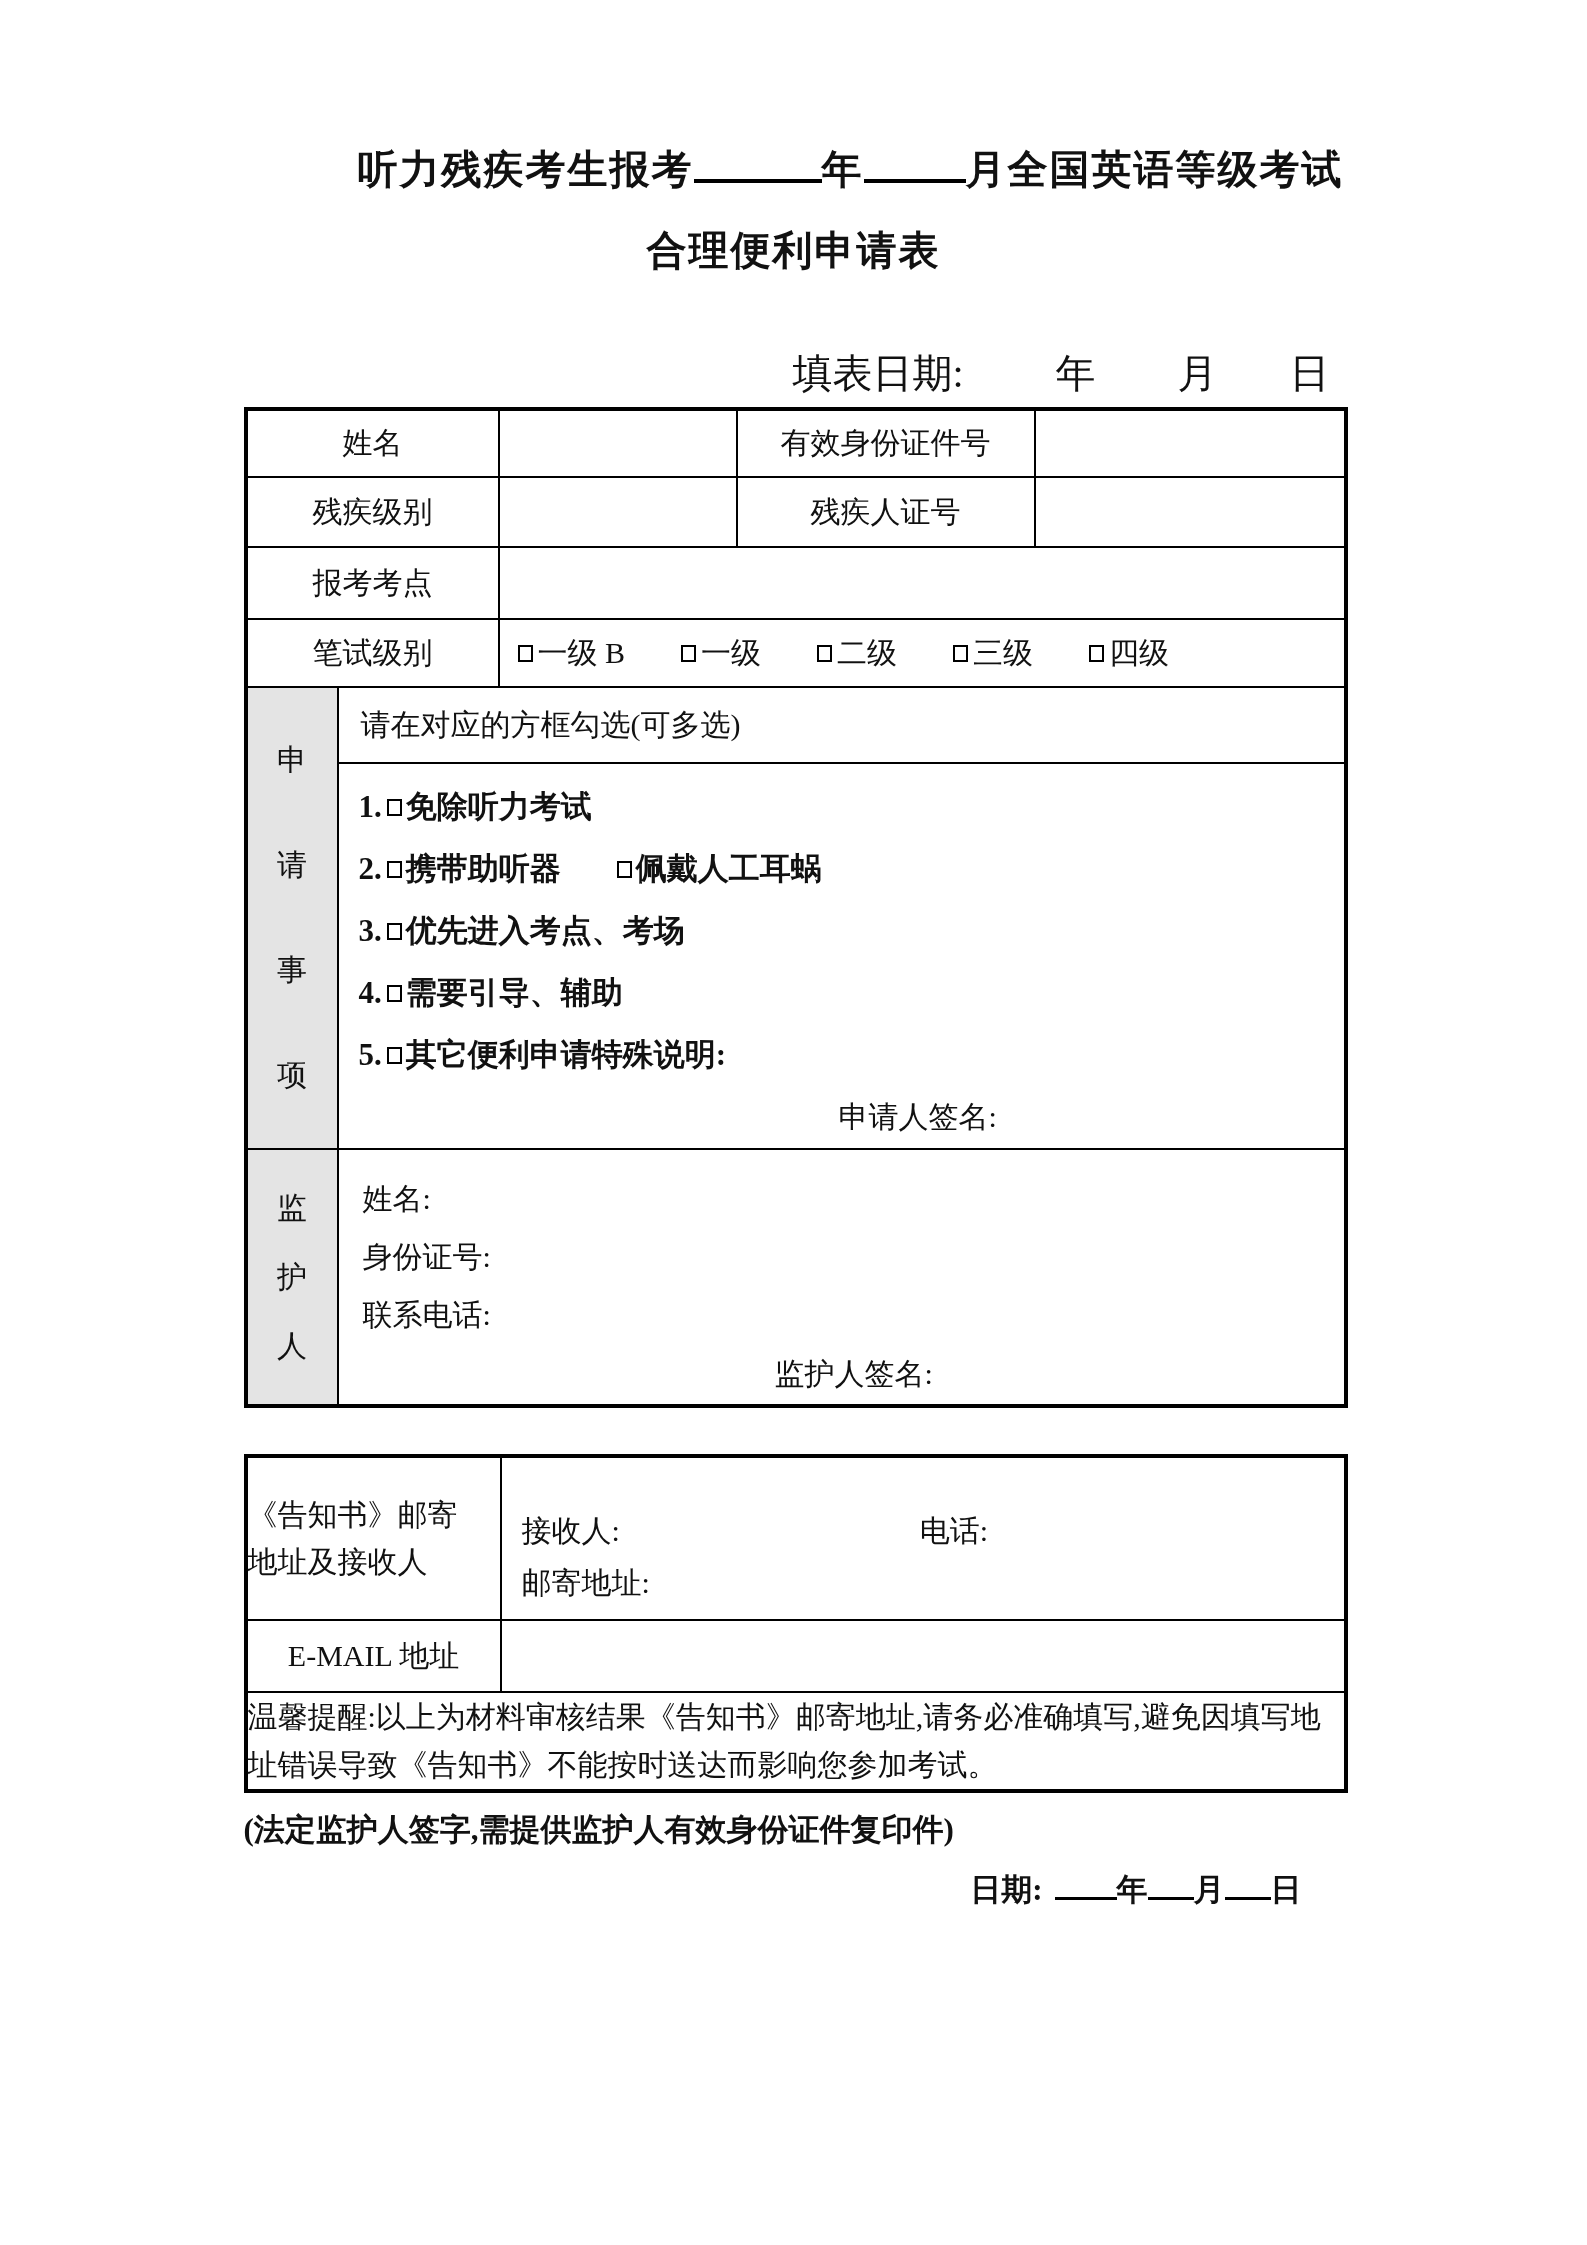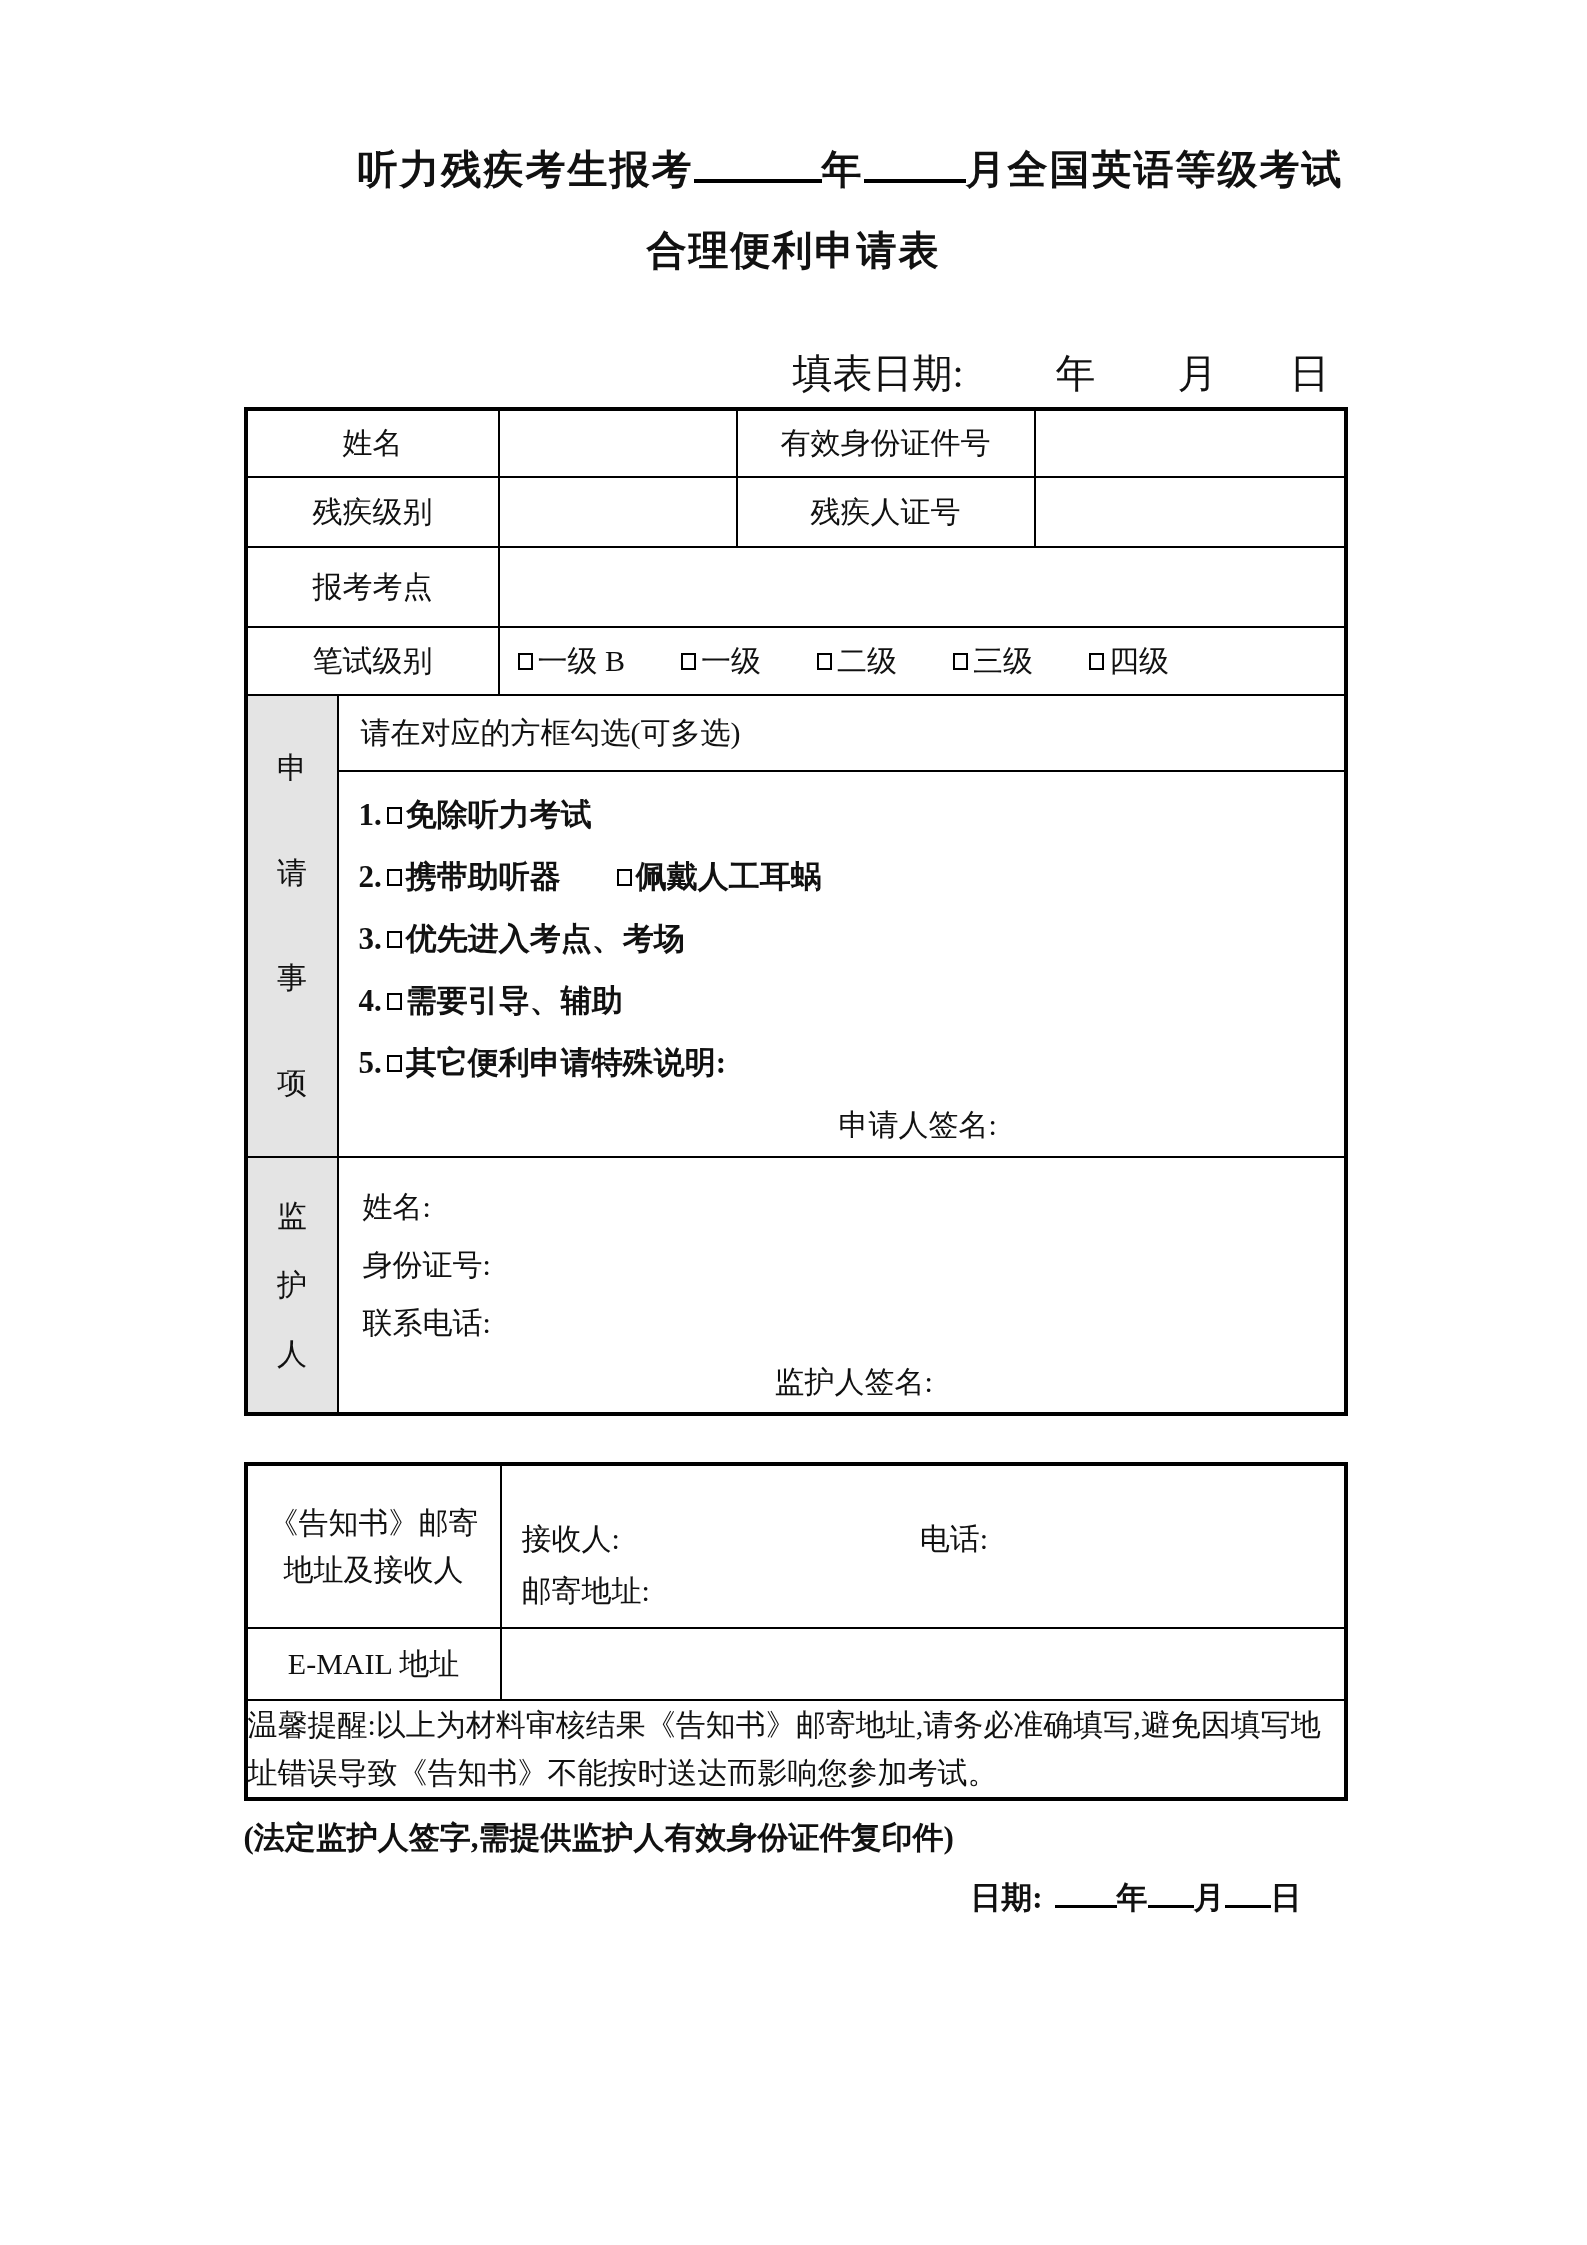--- a/index.html
+++ b/index.html
@@ -27,21 +27,21 @@
   .fill-date .fd-month{margin-left:82px;}
   .fill-date .fd-day{margin-left:72px;}
 
   
   table.grid{border-collapse:collapse;width:1100px;table-layout:fixed;margin-top:6px;}
   table.grid td{border:2px solid #000;font-size:30px;padding:0;vertical-align:middle;}
   table.grid{border:4px solid #000;}
   td.lab{text-align:center;}
   td.nopad{padding:0;}
 
-  .h68{height:68px;} .h70{height:70px;} .h72{height:80px;}
+  .h68{height:68px;} .h70{height:70px;} .h72{height:72px;}
 
   
   .cb{display:inline-block;width:15px;height:17px;border:2px solid #000;
       vertical-align:-1px;box-sizing:border-box;}
 
   .levels{display:flex;align-items:flex-start;padding-left:18px;}
   .opt{display:flex;align-items:center;margin-right:56px;white-space:nowrap;}
   .opt .cb{margin-right:5px;}
 
   
@@ -61,21 +61,21 @@
   .item .cb{margin:0 4px 0 2px;border-width:2px;}
   .item .second{margin-left:56px;}
   .sig-line{height:62px;display:flex;align-items:center;padding-left:480px;font-size:30px;font-weight:normal;}
   .sig-space{display:inline-block;width:180px;height:40px;}
 
   .gfields{padding:20px 0 0 24px;}
   .gfield{height:58px;display:flex;align-items:center;font-size:30px;}
   .gsig{height:60px;display:flex;align-items:center;padding-left:412px;font-size:30px;}
 
   
-  .mail-label{padding:6px 10px 6px 28px;font-size:30px;line-height:1.55;text-align:center;}
+  .mail-label{padding:6px 10px 6px 28px;font-size:30px;line-height:1.55;text-align:left;}
   .mail-cell{vertical-align:top;}
   .mail-lines{padding:26px 0 0 20px;font-size:30px;}
   .mail-l1{display:flex;align-items:flex-end;height:52px;font-family:Liberation Serif, serif;}
   .mail-phone{margin-left:300px;}
   .email-lab{text-align:center;font-size:30px;}
   .notice-cell{padding:30px 28px 34px 28px;font-size:30px;line-height:1.6;vertical-align:top;}
 
   
   .f1{margin-top:48px;text-align:right;font-size:31px;font-weight:bold;}
   .blank-sign{display:inline-block;width:155px;border-bottom:3px solid #000;height:28px;vertical-align:baseline;}

